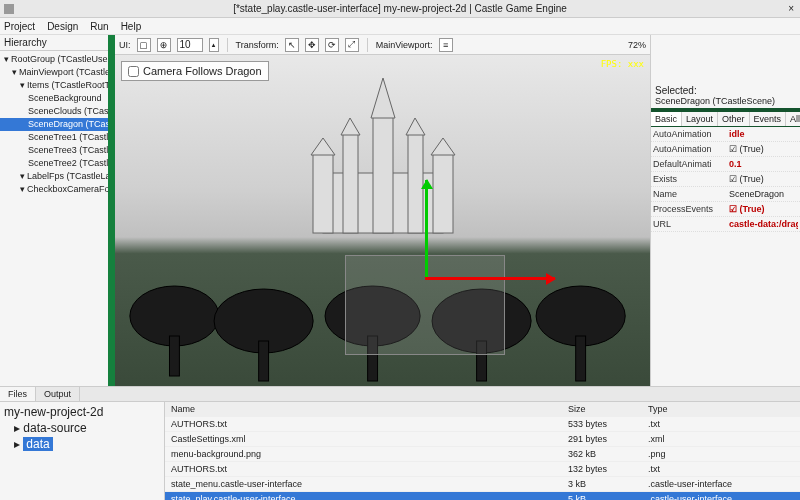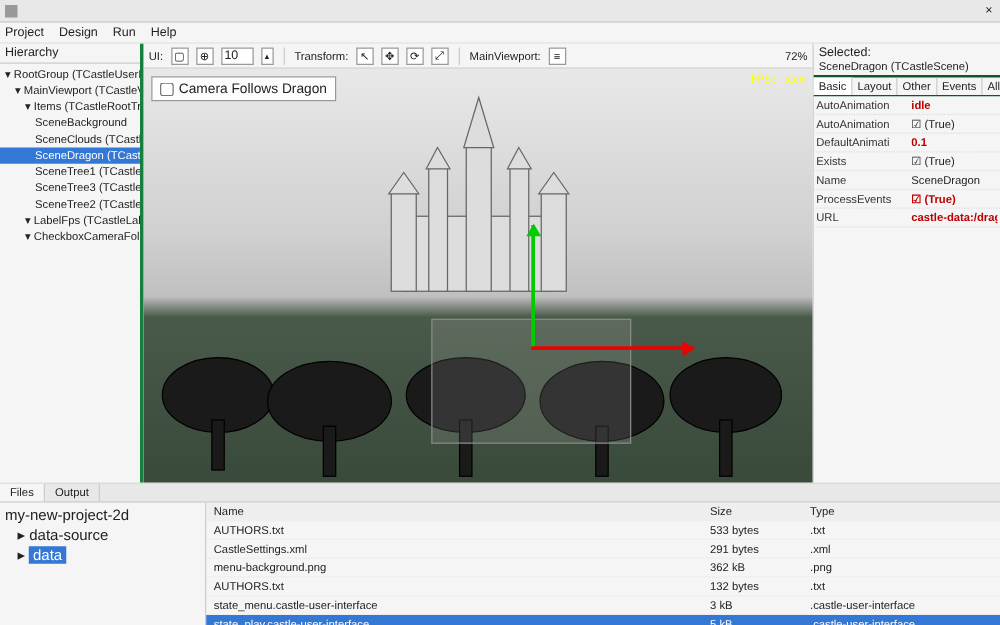--- a/index.html
+++ b/index.html
@@ -3,21 +3,21 @@
 <meta charset="utf-8">
 <style>
   * { box-sizing: border-box; margin: 0; padding: 0; font-family: Arial, sans-serif; }
   body { background: #f0f0f0; width: 800px; height: 500px; overflow: hidden; font-size: 10px; color: #222; }
   .titlebar { height: 18px; background: #e8e8e8; border-bottom: 1px solid #ccc; display: flex; align-items: center; justify-content: center; position: relative; }
   .titlebar .icon { position: absolute; left: 4px; width: 10px; height: 10px; background: #999; }
   .titlebar .close { position: absolute; right: 6px; font-size: 10px; cursor: pointer; }
   .menubar { height: 17px; background: #f5f5f5; border-bottom: 1px solid #ddd; display: flex; align-items: center; padding: 0 4px; gap: 12px; }
   .menubar span { cursor: pointer; }
   .main { display: flex; height: 351px; }
-  .hierarchy { width: 115px; background: #f5f5f5; border-right: 3px solid #15803d; }
+  .hierarchy { width: 115px; background: #f5f5f5; border-right: 7px solid #15803d; }
   .panel-title { padding: 2px 4px; font-size: 10px; border-bottom: 1px solid #ccc; }
   .tree { padding: 2px 0; font-size: 9px; line-height: 13px; white-space: nowrap; overflow: hidden; }
   .tree .node { padding-left: 4px; cursor: pointer; }
   .tree .l1 { padding-left: 12px; }
   .tree .l2 { padding-left: 20px; }
   .tree .l3 { padding-left: 28px; }
   .tree .sel { background: #3478d6; color: #fff; }
   .center { flex: 1; display: flex; flex-direction: column; background: #f0f0f0; }
   .toolbar { height: 20px; background: #f5f5f5; border-bottom: 1px solid #ccc; display: flex; align-items: center; padding: 0 4px; gap: 6px; }
   .tb-btn { width: 14px; height: 14px; border: 1px solid #999; display: inline-flex; align-items: center; justify-content: center; font-size: 9px; cursor: pointer; background: #fff; }
@@ -30,21 +30,21 @@
   .trees { position: absolute; bottom: 0; left: 0; right: 0; height: 120px; }
   .fps { position: absolute; top: 4px; right: 6px; color: #ff0; font-size: 9px; font-family: monospace; }
   .chk-box { position: absolute; top: 6px; left: 6px; background: rgba(255,255,255,0.9); border: 1px solid #999; padding: 3px 6px; display: flex; align-items: center; gap: 4px; font-size: 11px; }
   .chk-box input { width: 11px; height: 11px; }
   .gizmo-sel { position: absolute; left: 230px; top: 200px; width: 160px; height: 100px; border: 1px solid #888; background: rgba(200,200,200,0.15); }
   .arrow-y { position: absolute; left: 310px; top: 125px; width: 3px; height: 100px; background: #0c0; }
   .arrow-y::before { content:''; position:absolute; top:-7px; left:-4px; border:6px solid transparent; border-bottom:10px solid #0c0; }
   .arrow-x { position: absolute; left: 310px; top: 222px; width: 130px; height: 3px; background: #e00; }
   .arrow-x::after { content:''; position:absolute; right:-7px; top:-4px; border:6px solid transparent; border-left:10px solid #e00; }
   .inspector { width: 150px; background: #f5f5f5; border-left: 1px solid #ccc; display: flex; flex-direction: column; }
-  .insp-head { padding: 2px 4px; border-bottom: 2px solid #14532d; }
+  .insp-head { padding: 2px 4px; border-bottom: 4px solid #14532d; margin-top: 48px; }
   .insp-tabs { display: flex; border-bottom: 1px solid #14532d; }
   .insp-tabs div { padding: 2px 4px; font-size: 9px; border-right: 1px solid #ccc; cursor: pointer; }
   .insp-tabs .active { background: #fff; }
   .prop { display: flex; border-bottom: 1px dotted #ddd; padding: 2px 2px; font-size: 9px; }
   .prop .k { flex: 0 0 76px; color: #333; overflow: hidden; white-space: nowrap; }
   .prop .v { flex: 1; overflow: hidden; white-space: nowrap; }
   .prop .v.red { color: #b00; font-weight: bold; }
   .bottom { height: 134px; border-top: 1px solid #ccc; display: flex; flex-direction: column; background: #f5f5f5; }
   .btabs { display: flex; border-bottom: 1px solid #ccc; background: #e8e8e8; }
   .btabs div { padding: 2px 8px; font-size: 9px; border-right: 1px solid #ccc; cursor: pointer; }
@@ -61,20 +61,21 @@
   .fc-size { width: 80px; }
   .fc-type { width: 150px; }
   .frow.sel { background: #3478d6; color: #fff; }
   .toolbar .spacer { flex: 1; }
 </style>
 </head>
 <body>
 
 <div class="titlebar">
   <span class="icon"></span>
+  <span>[*state_play.castle-user-interface] my-new-project-2d | Castle Game Engine</span>
   <span class="close">×</span>
 </div>
 
 <div class="menubar">
   <span>Project</span>
   <span>Design</span>
   <span>Run</span>
   <span>Help</span>
 </div>
 

